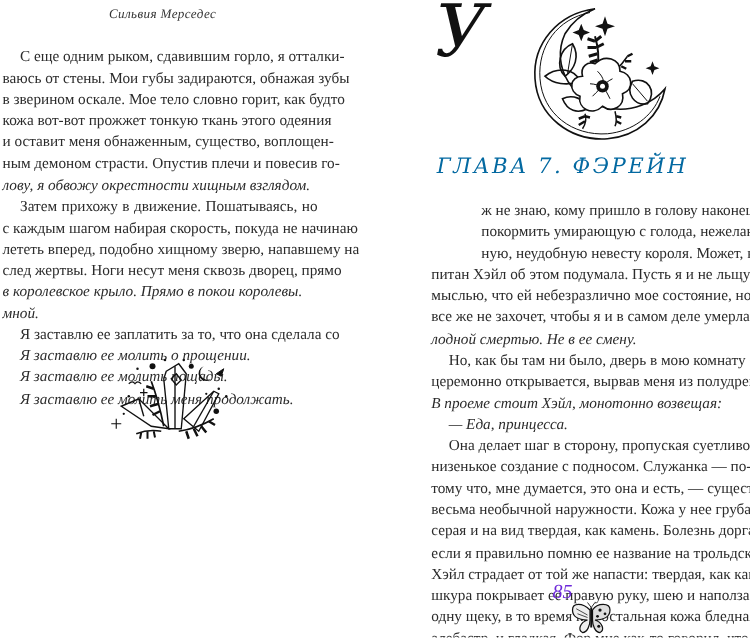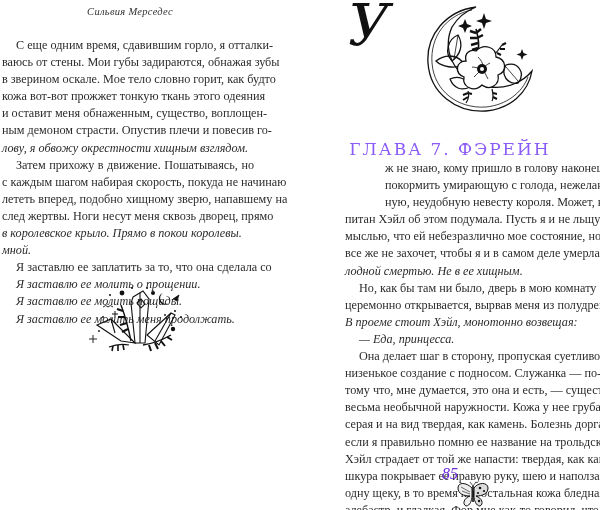--- a/index.html
+++ b/index.html
@@ -24,41 +24,41 @@
 
   .line { display: block; text-align: justify; text-align-last: justify; white-space: nowrap; overflow: visible; }
   .line.last { text-align-last: left; font-style: italic; }
   .line.indent { padding-left: 14px; }
   .line.dc-indent { padding-left: 40px; }
 
   .ornament-crystals { position: absolute; left: 85px; top: 285px; width: 110px; height: 75px; }
   .ornament-moon { position: absolute; left: 418px; top: 3px; width: 118px; height: 112px; }
   .chapter-title {
     position: absolute; left: 300px; top: 123px; width: 300px; text-align: center;
-    font-family: "DejaVu Serif", "Liberation Serif", serif; 
-    font-size: 17px; letter-spacing: 2px; color: #8b5cf6; margin-top: 16px;
+    font-family: "DejaVu Serif", "Liberation Serif", serif; font-style: italic;
+    font-size: 17px; letter-spacing: 2px; color: #0369a1;
   }
   .dropcap {
     position: absolute; left: 48px; top: -4px; font-size: 58px; line-height: 58px;
     font-style: italic; font-family: "DejaVu Serif", "Liberation Serif", serif; color: #111;
   }
   .page-number {
     position: absolute; left: 300px; top: 465px; width: 300px; text-align: center;
     font-style: italic; font-size: 16px; color: #6d28d9;
   }
   .ornament-butterfly { position: absolute; left: 456px; top: 480px; width: 34px; height: 28px; }
 </style>
 </head>
 <body>
 
 <div class="page page-left">
   <div class="running-head">Сильвия Мерседес</div>
 
   <div class="text-col left-col">
-    <span class="line indent">С еще одним время, сдавившим горло, я отталки-</span>
+    <span class="line indent">С еще одним рыком, сдавившим горло, я отталки-</span>
     <span class="line">ваюсь от стены. Мои губы задираются, обнажая зубы</span>
     <span class="line">в зверином оскале. Мое тело словно горит, как будто</span>
     <span class="line">кожа вот-вот прожжет тонкую ткань этого одеяния</span>
     <span class="line">и оставит меня обнаженным, существо, воплощен-</span>
     <span class="line">ным демоном страсти. Опустив плечи и повесив го-</span>
     <span class="line last">лову, я обвожу окрестности хищным взглядом.</span>
     <span class="line indent">Затем прихожу в движение. Пошатываясь, но</span>
     <span class="line">с каждым шагом набирая скорость, покуда не начинаю</span>
     <span class="line">лететь вперед, подобно хищному зверю, напавшему на</span>
     <span class="line">след жертвы. Ноги несут меня сквозь дворец, прямо</span>
@@ -145,21 +145,21 @@
 
 <div class="page page-right">
   <div class="dropcap">У</div>
   <div class="text-col right-col">
     <span class="line dc-indent">ж не знаю, кому пришло в голову наконец-то</span>
     <span class="line dc-indent">покормить умирающую с голода, нежелан-</span>
     <span class="line dc-indent">ную, неудобную невесту короля. Может, ка-</span>
     <span class="line">питан Хэйл об этом подумала. Пусть я и не льщу себе</span>
     <span class="line">мыслью, что ей небезразлично мое состояние, но она</span>
     <span class="line">все же не захочет, чтобы я и в самом деле умерла го-</span>
-    <span class="line last">лодной смертью. Не в ее хищным.</span>
+    <span class="line last">лодной смертью. Не в ее смену.</span>
     <span class="line indent">Но, как бы там ни было, дверь в мою комнату бес-</span>
     <span class="line">церемонно открывается, вырвав меня из полудремы.</span>
     <span class="line last">В проеме стоит Хэйл, монотонно возвещая:</span>
     <span class="line indent last">— Еда, принцесса.</span>
     <span class="line indent">Она делает шаг в сторону, пропуская суетливое</span>
     <span class="line">низенькое создание с подносом. Служанка — по-</span>
     <span class="line">тому что, мне думается, это она и есть, — существо</span>
     <span class="line">весьма необычной наружности. Кожа у нее грубая,</span>
     <span class="line">серая и на вид твердая, как камень. Болезнь доргараг,</span>
     <span class="line">если я правильно помню ее название на трольдском.</span>

